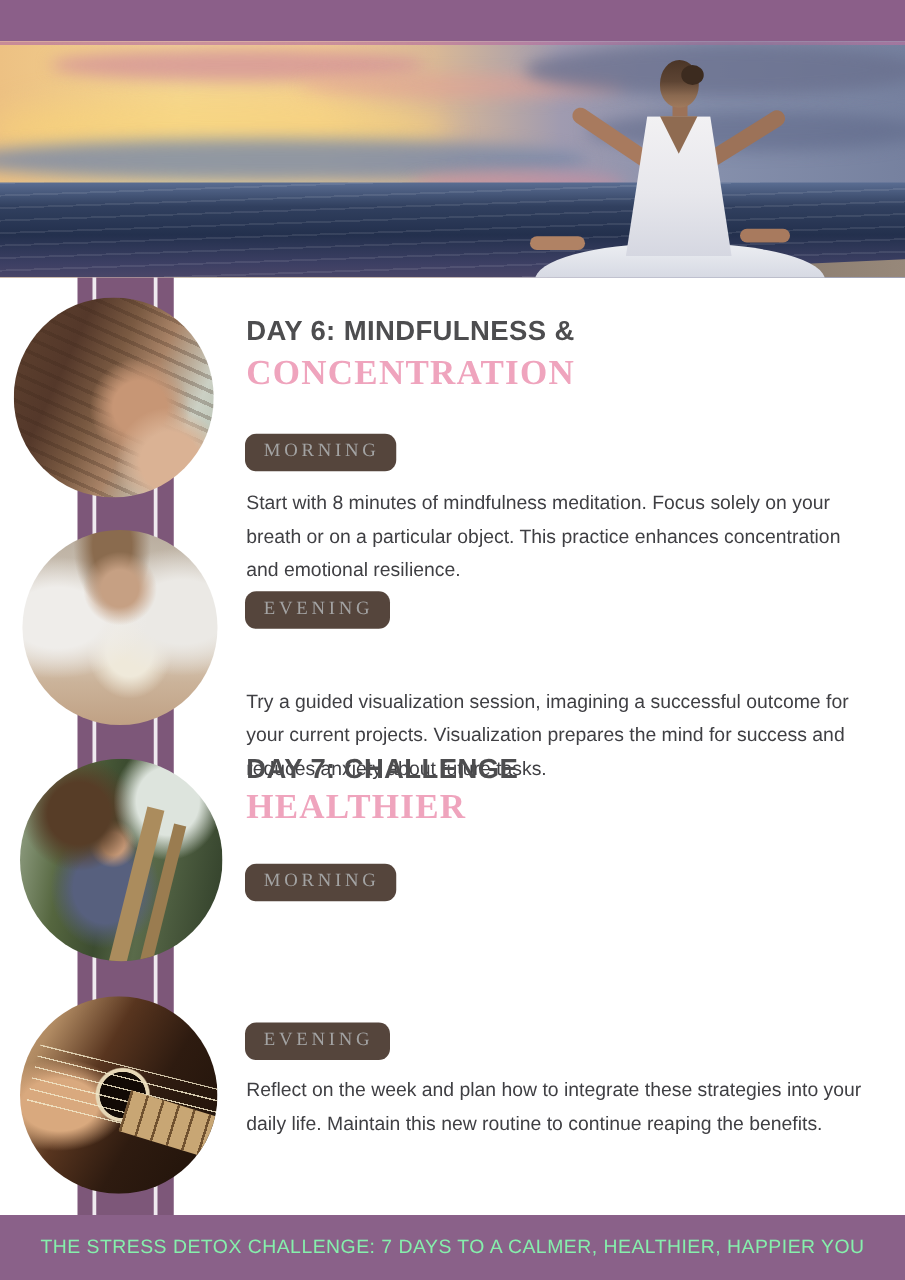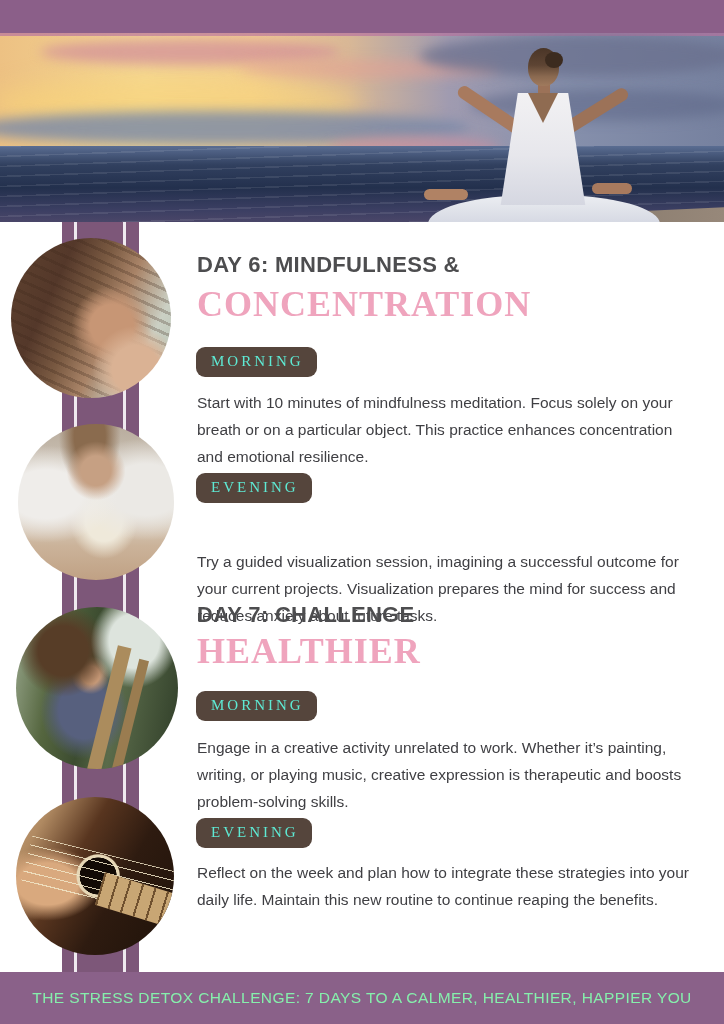--- a/index.html
+++ b/index.html
@@ -92,23 +92,23 @@
       repeating-linear-gradient(90deg, rgba(90,60,30,.8) 0 2px, rgba(0,0,0,0) 2px 13px), #c8a674;
     transform:rotate(17deg); }
   .photo-4 .strings { position:absolute; left:8px; top:56px; width:150px; height:52px; transform:rotate(14deg);
     background:repeating-linear-gradient(180deg, rgba(242,231,200,.85) 0 1px, rgba(0,0,0,0) 1px 9px); }
 
   
   .content { position:absolute; left:0; top:0; width:724px; height:1024px; z-index:3; }
   .h-day { position:absolute; left:197px; font-size:22px; font-weight:bold; color:#4d4d4f; letter-spacing:.3px; }
   .h-day.day6 { top:252px; } .h-day.day7 { top:602px; }
   .h-sub { position:absolute; left:197px; font-family:"Liberation Serif", serif; font-weight:bold;
-    font-size:36px; letter-spacing:1px; color:#efa4bd;text-align:center; }
+    font-size:28px; letter-spacing:1px; color:#efa4bd;text-align:center; }
   .h-sub.sub6 { top:283px; } .h-sub.sub7 { top:630px; }
-  .badge { position:absolute; left:196px; background:#55453c; color:#5eead4; border-radius:9px;
+  .badge { position:absolute; left:196px; background:#55453c; color:#a3a3a3; border-radius:9px;
     font-family:"Liberation Serif", serif; font-size:15px; letter-spacing:3px; padding:6px 13px 7px 15px; }
   .badge.b1 { top:347px; } .badge.b2 { top:473px; } .badge.b3 { top:691px; } .badge.b4 { top:818px; }
   .para { position:absolute; left:197px; width:502px; font-size:15.5px; line-height:27px; color:#3f3f43; }
   .para.p1 { top:389px; } .para.p2 { top:514px;margin-top:34px; } .para.p3 { top:734px; } .para.p4 { top:859px; }
 
   
   .footer { position:absolute; left:0; top:972px; width:724px; height:52px; background:#8a6189; z-index:4;
     display:flex; align-items:center; justify-content:center; }
   .footer-text { color:#86efac; font-size:15.5px; letter-spacing:.4px; font-weight:400; }
 </style>
@@ -155,28 +155,27 @@
   </div>
   <div class="photo photo-4">
     <div class="strings"></div>
     <div class="fretboard"></div>
   </div>
 
   <div class="content">
     <div class="h-day day6">DAY 6: MINDFULNESS &amp;</div>
     <div class="h-sub sub6">CONCENTRATION</div>
     <div class="badge b1">MORNING</div>
-    <div class="para p1">Start with 10 minutes of mindfulness meditation. Focus solely on your breath or on a particular object. This practice enhances concentration and emotional resilience.</div>
+    <div class="para p1">Start with 8 minutes of mindfulness meditation. Focus solely on your breath or on a particular object. This practice enhances concentration and emotional resilience.</div>
     <div class="badge b2">EVENING</div>
     <div class="para p2">Try a guided visualization session, imagining a successful outcome for your current projects. Visualization prepares the mind for success and reduces anxiety about future tasks.</div>
 
     <div class="h-day day7">DAY 7: CHALLENGE</div>
     <div class="h-sub sub7">HEALTHIER</div>
     <div class="badge b3">MORNING</div>
-    <div class="para p3">Engage in a creative activity unrelated to work. Whether it’s painting, writing, or playing music, creative expression is therapeutic and boosts problem-solving skills.</div>
     <div class="badge b4">EVENING</div>
     <div class="para p4">Reflect on the week and plan how to integrate these strategies into your daily life. Maintain this new routine to continue reaping the benefits.</div>
   </div>
 
   <div class="footer">
     <div class="footer-text">THE STRESS DETOX CHALLENGE: 7 DAYS TO A CALMER, HEALTHIER, HAPPIER YOU</div>
   </div>
 
 </div>
 

